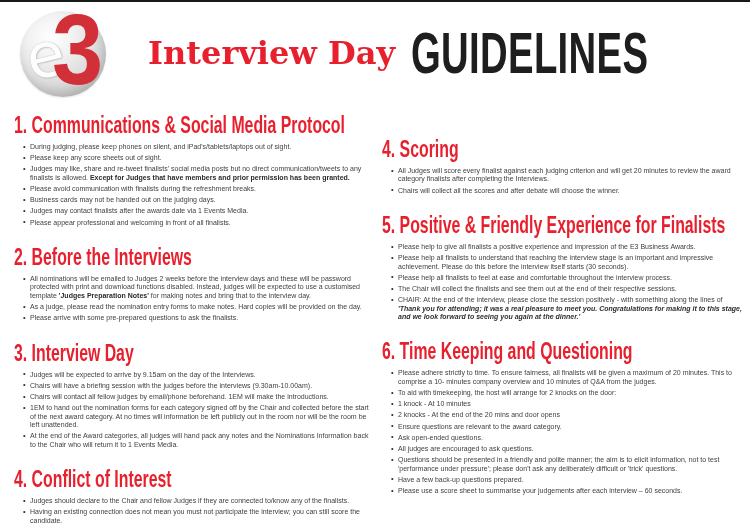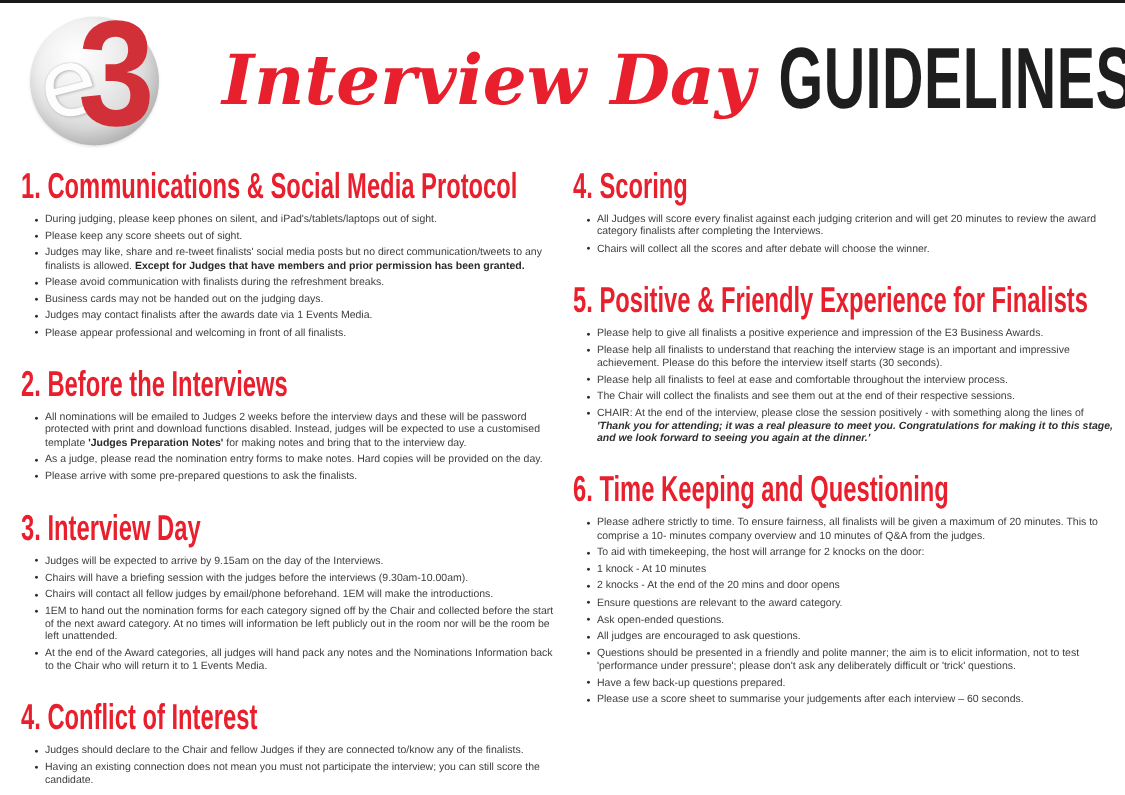--- a/index.html
+++ b/index.html
@@ -44,22 +44,22 @@
   .logo-3 {
     position: absolute; left: 36px; top: -7px;
     font-family: "Liberation Sans", sans-serif;
     font-size: 100px; line-height: 106px; font-weight: bold;
     color: var(--logo-red, #d23038);
     transform: scaleX(0.92);
     transform-origin: left top;
   }
   .title-script {
     font-family: "DejaVu Serif", serif;
-    font-style: italic; font-weight: bold;
-    font-size: 46px; line-height: 52px;
+    font-weight: bold;
+    font-size: 32px; line-height: 52px;
     color: var(--accent-red, #e81f2d);
     margin-left: 28px;
     white-space: nowrap;
   }
   .title-caps {
     font-family: "Liberation Sans", sans-serif;
     font-weight: bold;
     font-size: 58px; line-height: 58px;
     letter-spacing: 0.5px;
     color: var(--title-black, #1e1e1e);
@@ -70,21 +70,21 @@
   }
 
   
   .cols {
     display: flex;
     gap: 12px;
     padding: 6px 4px 0 14px;
   }
   .col { flex: 0 0 auto; }
   .col-left  { width: 356px; }
-  .col-right { width: 360px; }
+  .col-right { width: 360px; margin-top: 24px; }
 
   .sec-title {
     font-family: "Liberation Sans", sans-serif;
     font-weight: bold;
     font-size: 24px; line-height: 25px;
     color: var(--accent-red, #e81f2d);
     margin: 17px 0 6px 0;
     transform: scaleX(0.66);
     transform-origin: left center;
     white-space: nowrap;

